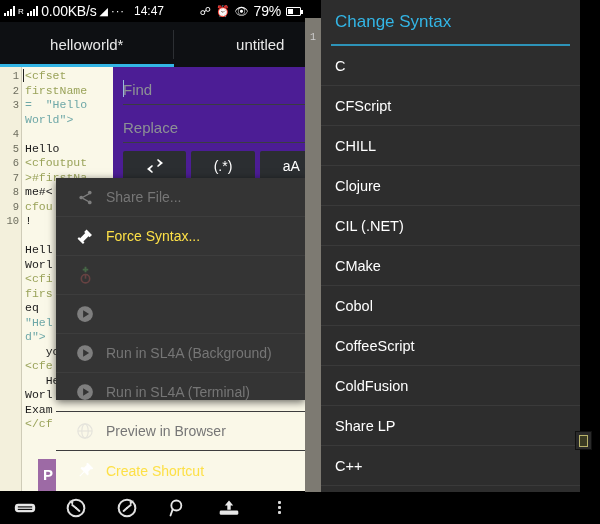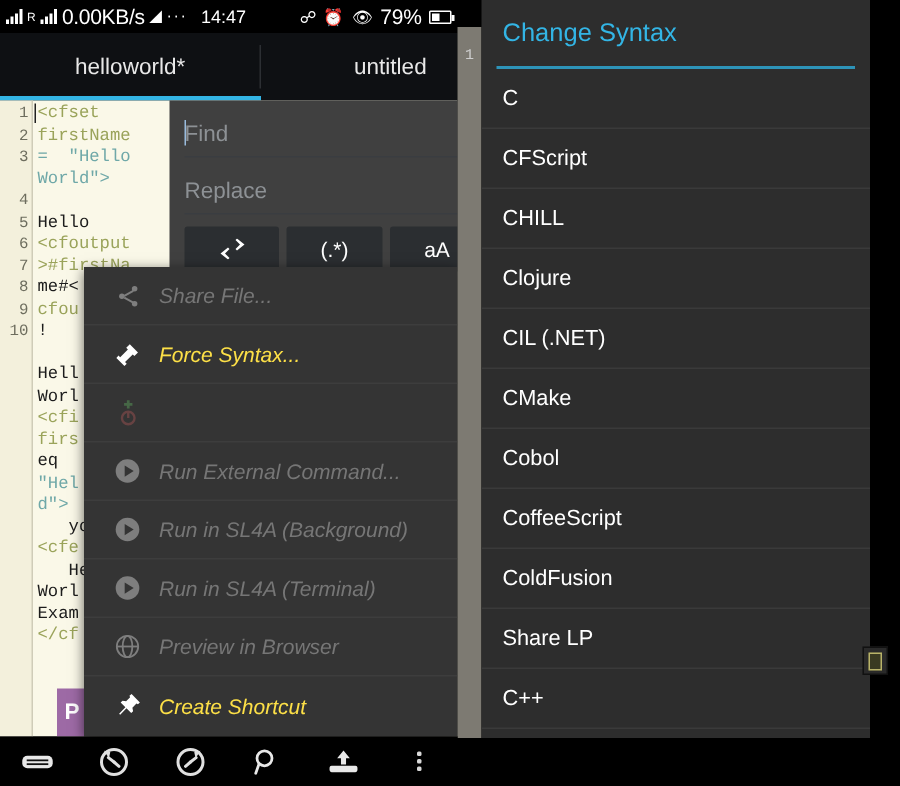--- a/index.html
+++ b/index.html
@@ -67,38 +67,38 @@
     background:#9d6aa5;
   }
   #purple-letter{
     position:absolute; left:40px; top:464px; width:16px; height:22px;
     color:#fff; font-size:15px; font-weight:bold; text-align:center; line-height:22px;
   }
 
   
   #findpanel{
     position:absolute; left:113px; top:67px; width:220px; height:111px;
-    background:#404040; padding:8px 10px 0 10px;
+    background:#4c1d95; padding:8px 10px 0 10px;
   }
   .fld{
     height:30px; border-bottom:1px solid #3a3d41; margin-bottom:8px;
     display:flex; align-items:center; position:relative;
   }
   .fld .ph{ color:#8d9195; font-size:15px; }
   .fld .txtcaret{ width:1px; height:17px; background:#9bd; position:absolute; left:0; top:5px; }
   .fbtns{ display:flex; gap:5px; }
   .fbtn{
     flex:1; height:30px; background:#2b2e31; border-radius:2px; color:#fff;
     display:flex; align-items:center; justify-content:center; font-size:14px;
   }
 
   
   #ctxmenu{
-    position:absolute; left:56px; top:178px; width:249px; height:313px;
-    background:#343434; box-shadow:0 2px 8px rgba(0,0,0,.6);font-style:italic;
+    position:absolute; left:56px; top:178px; width:249px; height:222px;
+    background:#343434; box-shadow:0 2px 8px rgba(0,0,0,.6);
   }
   .mi{
     height:39px; display:flex; align-items:center; padding:0 14px;
     border-bottom:1px solid #3d3d3d; color:#fde047; font-size:14px;
   }
   .mi:last-child{ border-bottom:none; }
   .mi.disabled{ color:#767676; }
   .mi .mi-ic{
     width:30px; min-width:30px; height:22px; display:flex; align-items:center;
     justify-content:center; margin-right:6px;
@@ -266,21 +266,20 @@
       </span>
     </div>
 
     <div class="mi disabled">
       <span class="mi-ic">
         <svg width="18" height="18" viewBox="0 0 24 24">
           <circle cx="12" cy="12" r="10.5" fill="#cfcfcf"></circle>
             <path d="M9.5 7l8 5-8 5z" fill="#343434"></path>
         </svg>
       </span>
-      <span class="mi-label">Run External Command...</span>
     </div>
 
     <div class="mi disabled">
       <span class="mi-ic">
         <svg width="18" height="18" viewBox="0 0 24 24">
           <circle cx="12" cy="12" r="10.5" fill="#cfcfcf"></circle>
             <path d="M9.5 7l8 5-8 5z" fill="#343434"></path>
         </svg>
       </span>
       <span class="mi-label">Run in SL4A (Background)</span>

